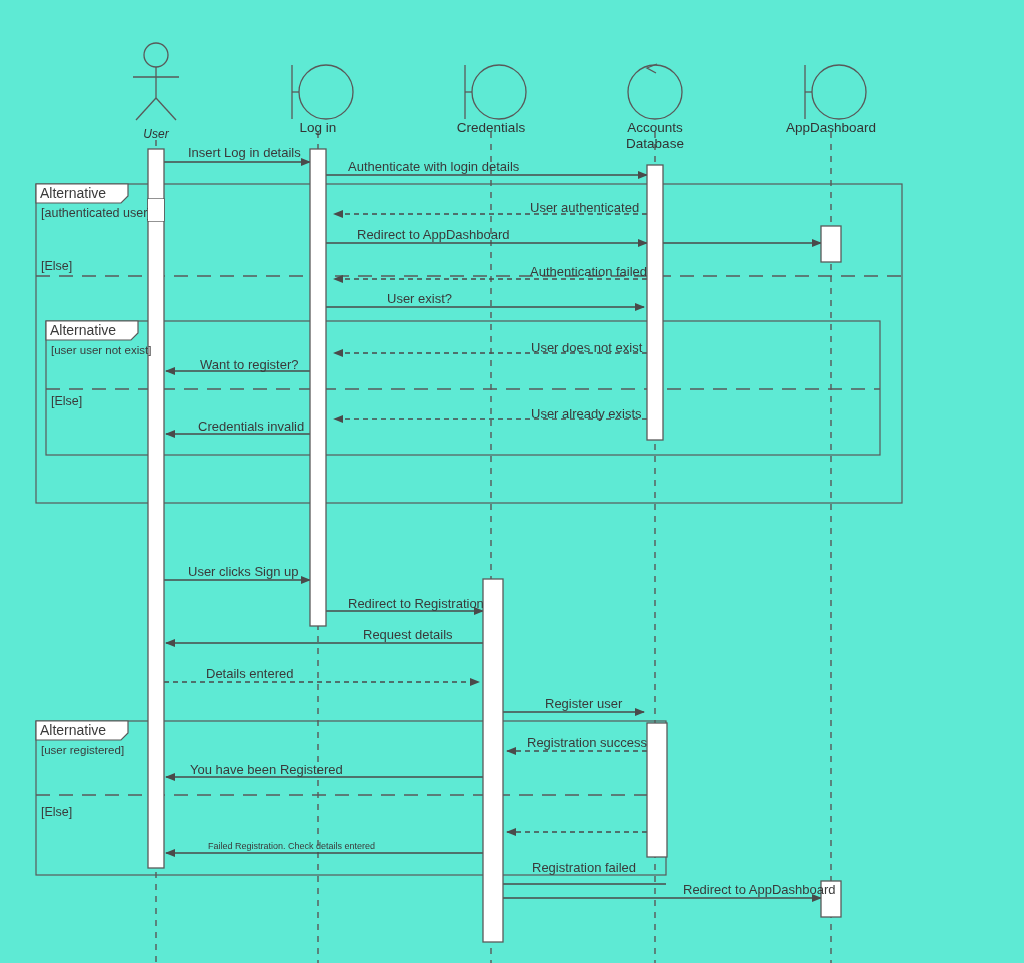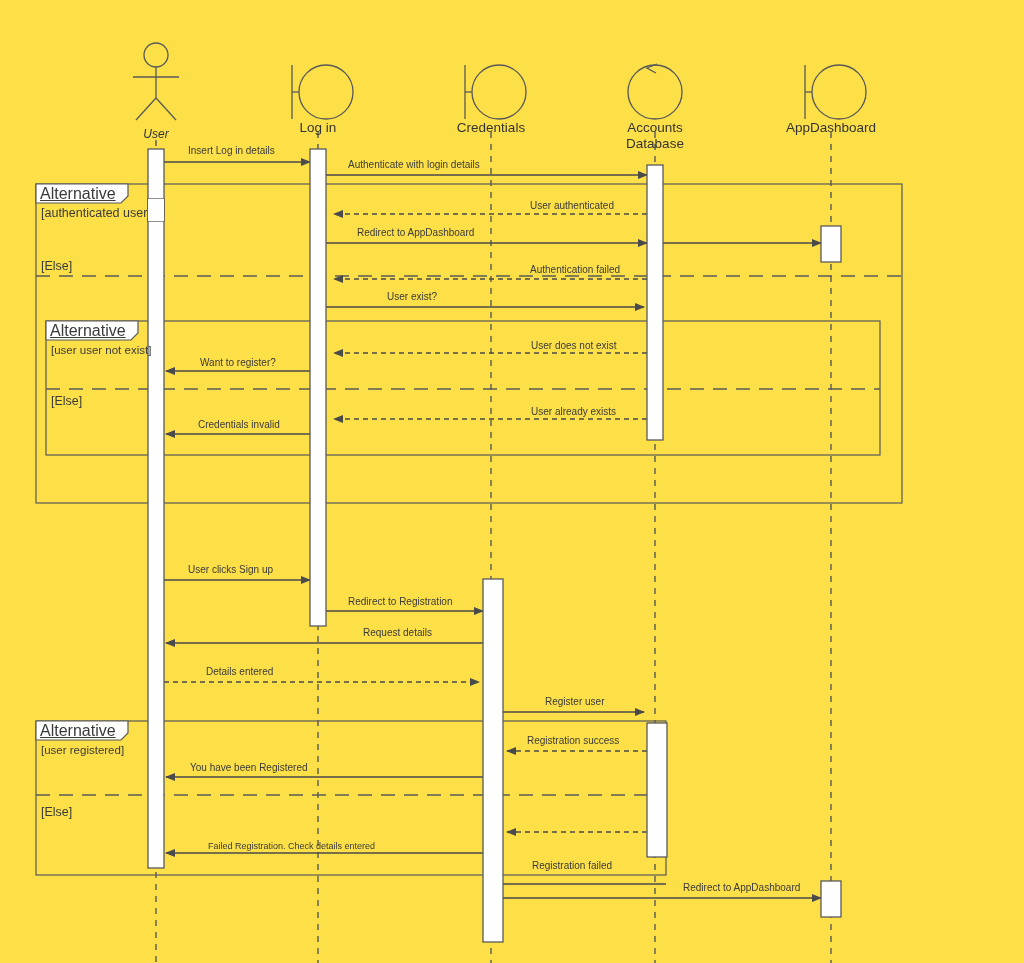--- a/index.html
+++ b/index.html
@@ -6,55 +6,54 @@
   html,body{margin:0;padding:0;background:#ffffff;}
   body{
     font-family:"Liberation Sans","DejaVu Sans",sans-serif;
     color:#333333;
     -webkit-font-smoothing:antialiased;
   }
   #canvas{
     position:relative;
     width:1024px;
     height:963px;
-    background:#fde047;
+    background:#5eead4;
     overflow:hidden;
   }
   #svgroot{
     position:absolute;
     left:0;top:0;
     width:1024px;
     height:963px;
   }
   .actor-name{
     position:absolute;
     font-size:13.5px;
     color:#333;
     white-space:nowrap;
     text-align:center;
     line-height:1.15;
   }
   .actor-name.italic{font-style:italic;font-size:12px;}
   .frame-op{
     position:absolute;
-    font-size:16px;
+    font-size:14px;
     color:#3a3a3a;
     white-space:nowrap;
-    text-decoration:underline;
   }
   .guard{
     position:absolute;
     font-size:12.5px;
     color:#3a3a3a;
     white-space:nowrap;
   }
   .guard.small{font-size:11.5px;}
   .msg{
     position:absolute;
-    font-size:10px;
+    font-size:13px;
     color:#3a3a3a;
     white-space:nowrap;
   }
   .msg.tiny{font-size:9px;margin-left:28px;}
   .clip-mask{
     position:absolute;
     background:#ffffff;
   }
 </style>
 </head>

